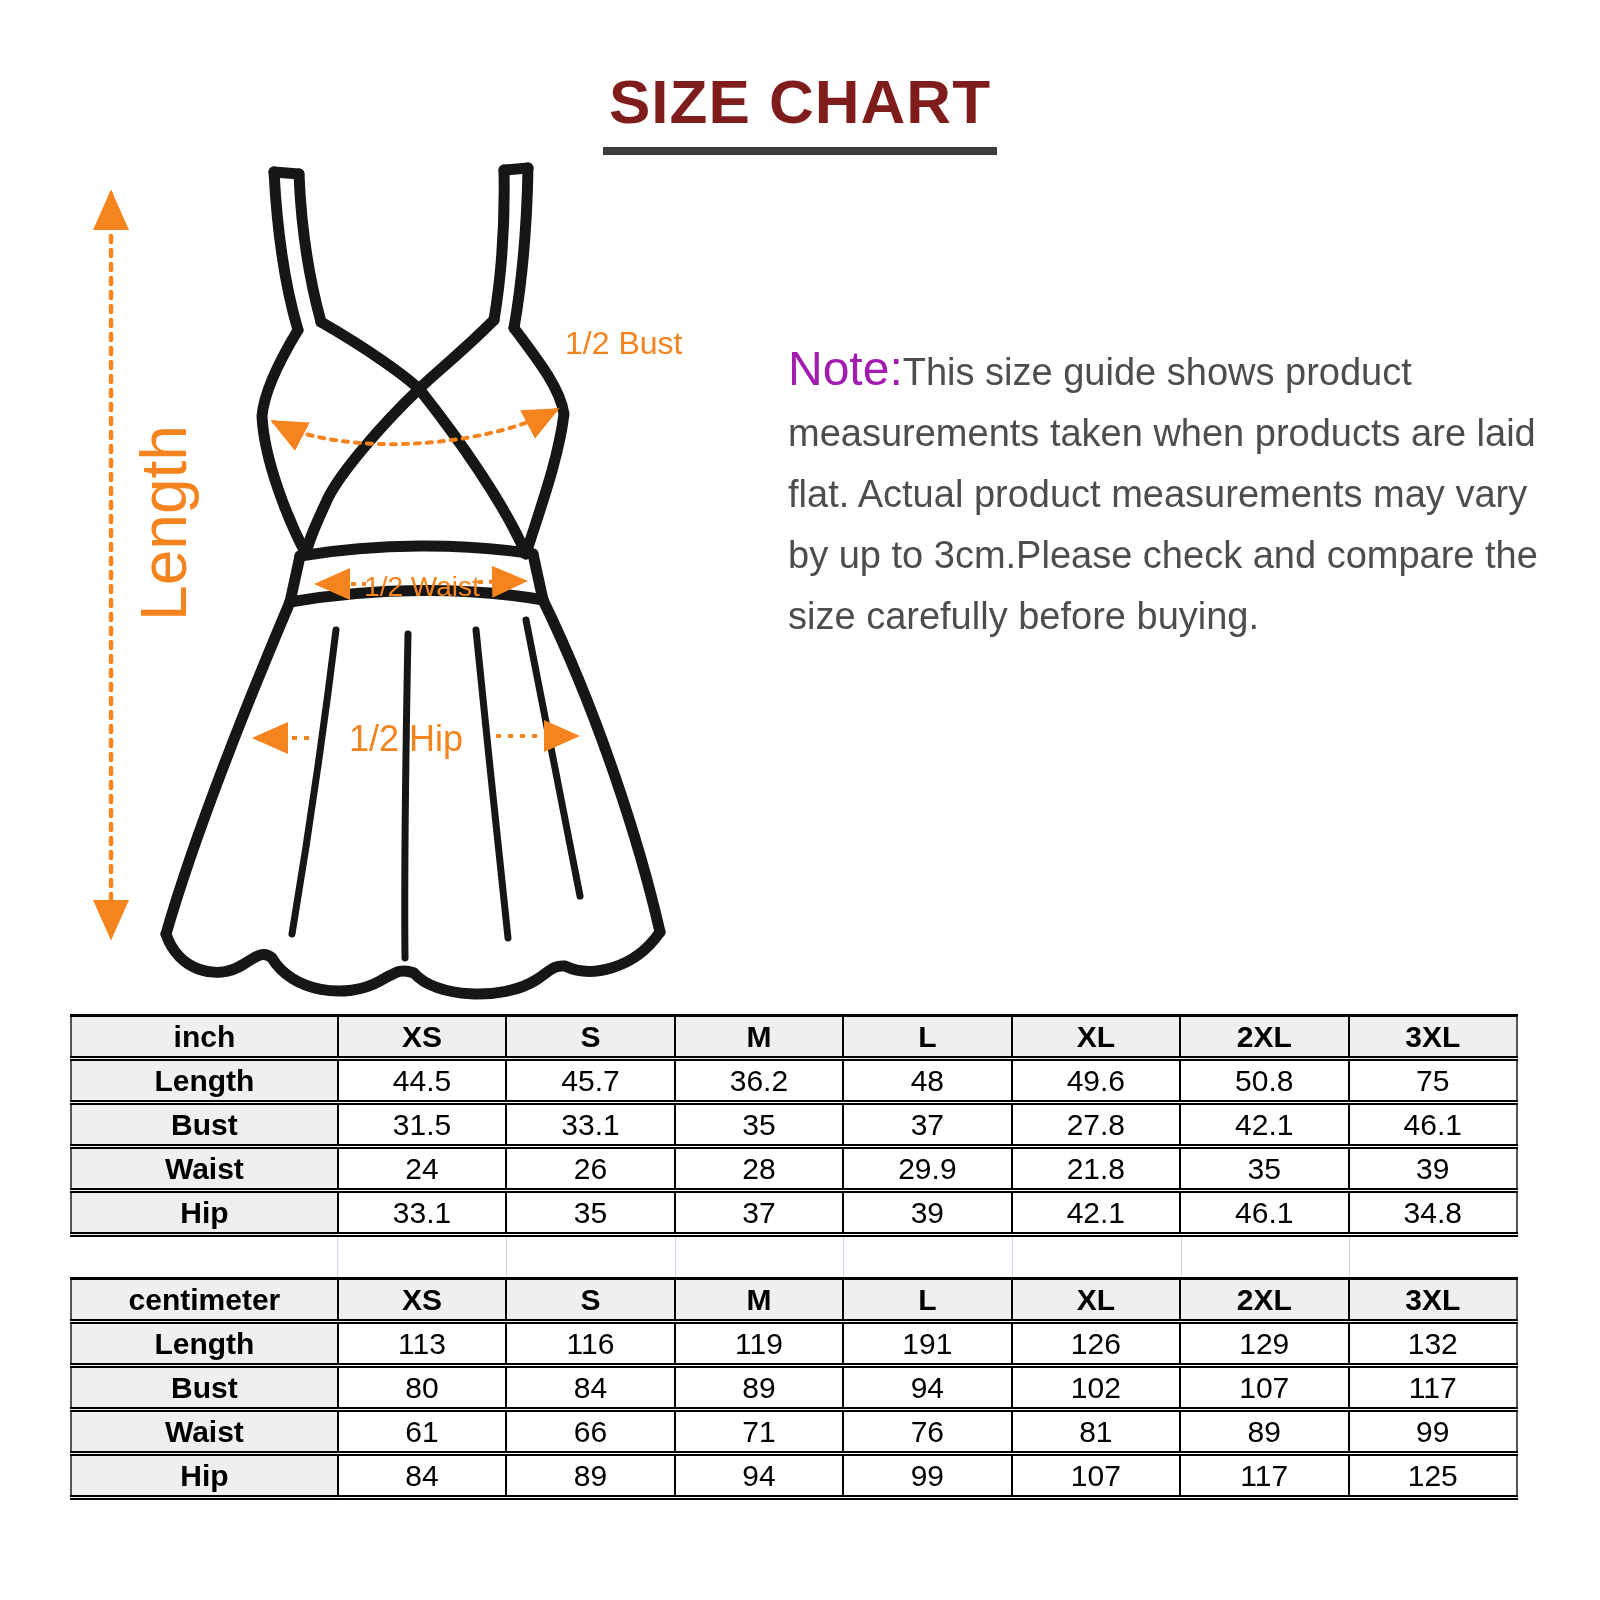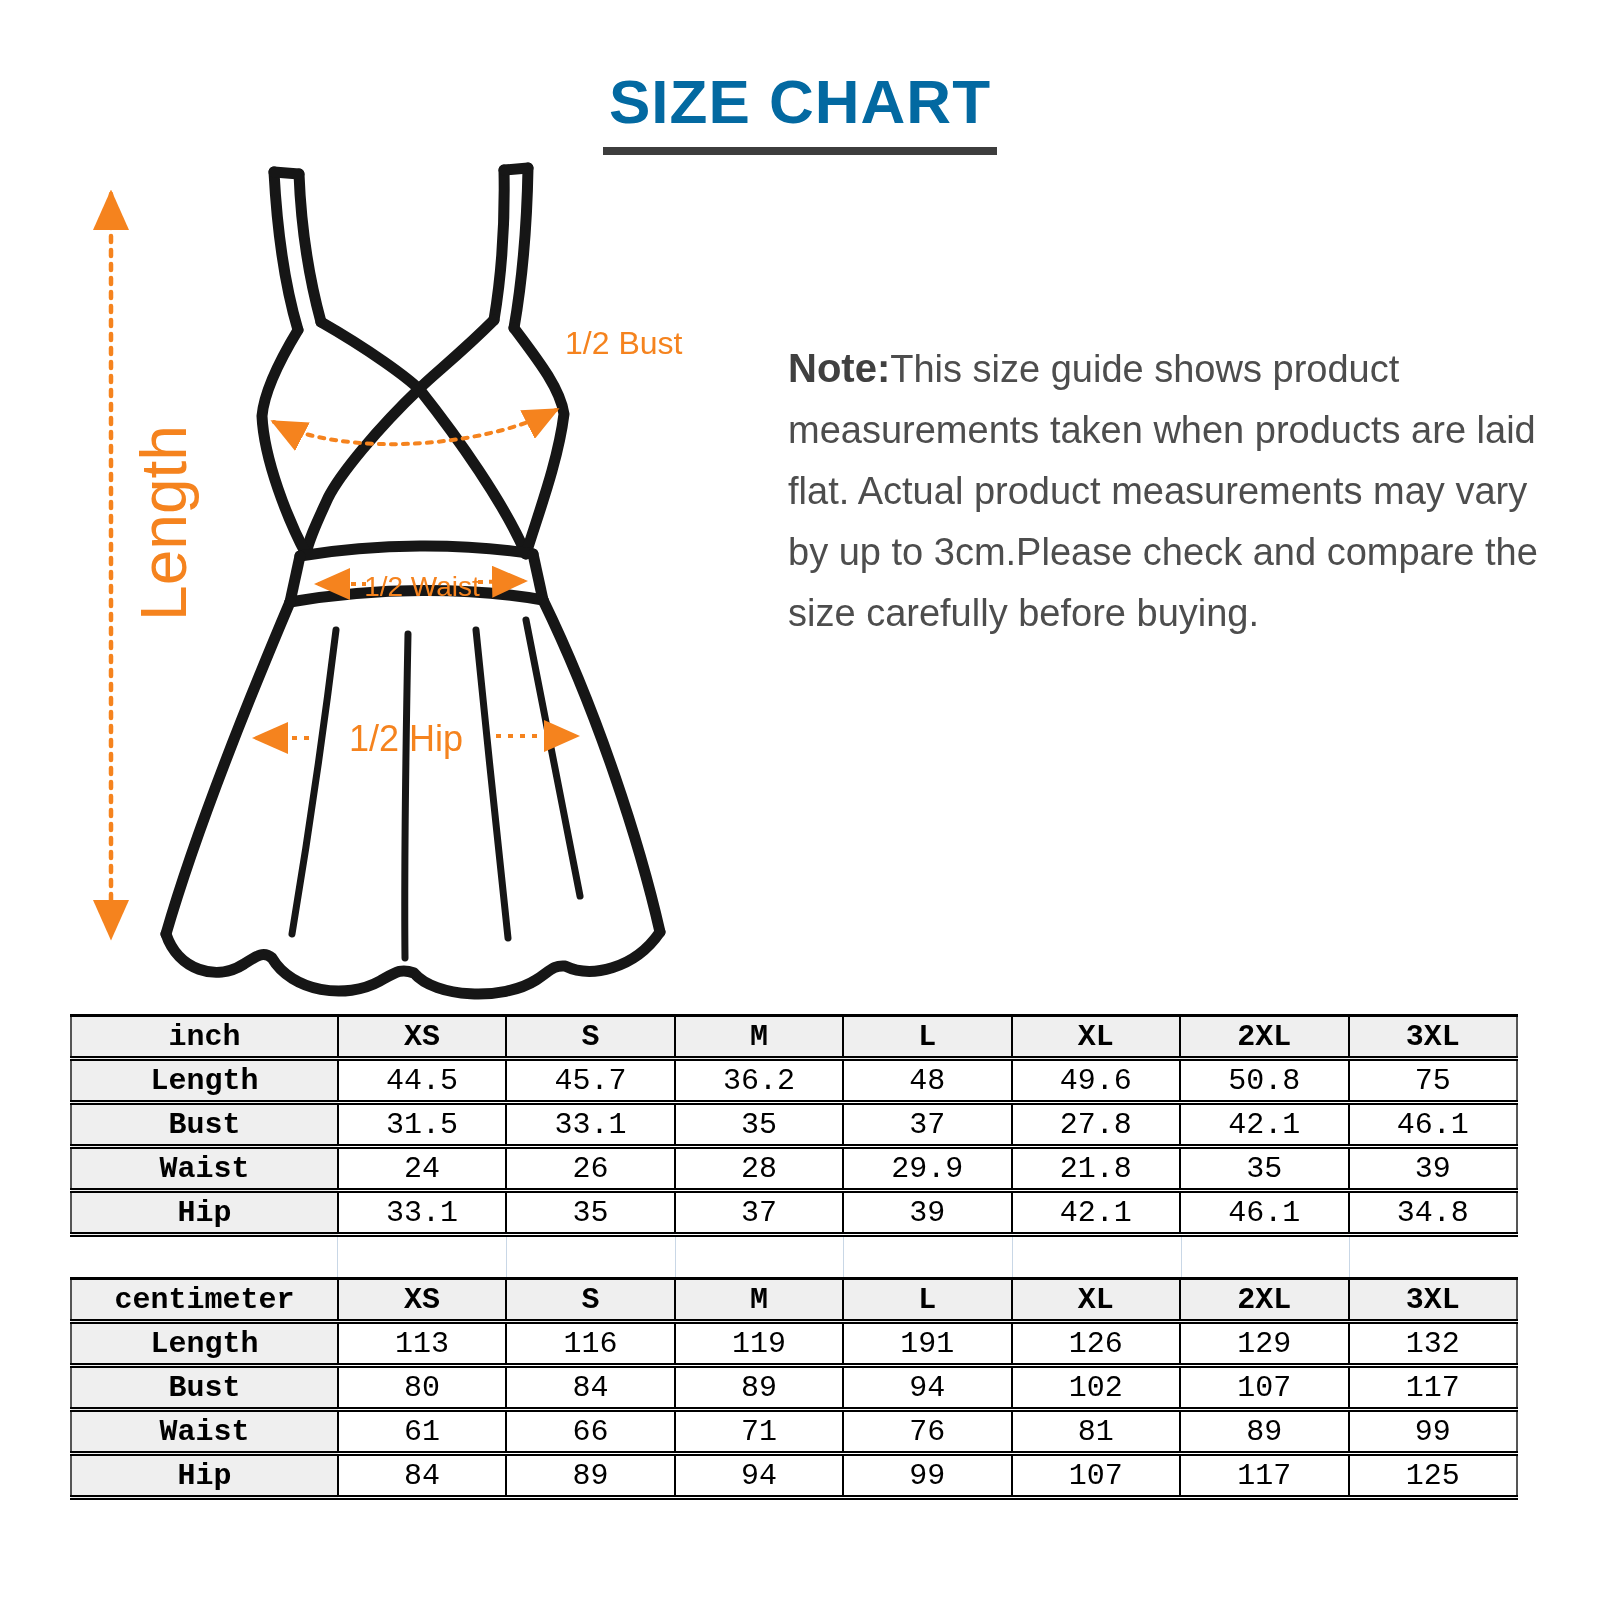--- a/index.html
+++ b/index.html
@@ -2,32 +2,32 @@
 <html><head>
 <meta charset="utf-8">
 <style>
   html,body{margin:0;padding:0;background:#fff;}
   .page{position:relative;width:1600px;height:1600px;background:#ffffff;overflow:hidden;
         font-family:"Liberation Sans","DejaVu Sans",sans-serif;}
 
   
   .title-wrap{position:absolute;top:66px;left:0;width:100%;text-align:center;}
   .title{display:inline-block;font-size:62px;font-weight:bold;letter-spacing:1px;
-         color:#0369a1;border-bottom:8px solid #3d3d3d;padding:0 6px 10px 6px;}
+         color:#7f1d1d;border-bottom:8px solid #3d3d3d;padding:0 6px 10px 6px;}
 
   
   .diagram{position:absolute;left:78px;top:158px;width:660px;height:850px;}
 
   
   .note{position:absolute;left:788px;top:338px;width:756px;
         font-size:38px;line-height:61px;color:#4d4d4d;text-align:left;}
-  .note-prefix{color:#404040;font-size:40px;line-height:61px;font-weight:bold;}
-
-  
-  .tables{position:absolute;left:70px;top:1014px;width:1448px;font-family:Liberation Mono, monospace;}
+  .note-prefix{color:#a21caf;font-size:48px;line-height:61px;}
+
+  
+  .tables{position:absolute;left:70px;top:1014px;width:1448px;}
   table.size-table{width:100%;border-collapse:collapse;table-layout:fixed;
         font-size:30px;color:#000;border-top:3px solid #000;
         border-left:2px solid #555;border-right:2px solid #555;}
   table.size-table tr{border-bottom:5px double #000;}
   table.size-table th,table.size-table td{height:39px;padding:0;text-align:center;
         vertical-align:middle;border-left:2px solid #000;background:#fff;font-weight:normal;}
   table.size-table th:first-child,table.size-table td:first-child{border-left:none;}
   table.size-table th{background:#efefef;font-weight:bold;}
   table.size-table td.rowlabel{background:#efefef;font-weight:bold;}
 

